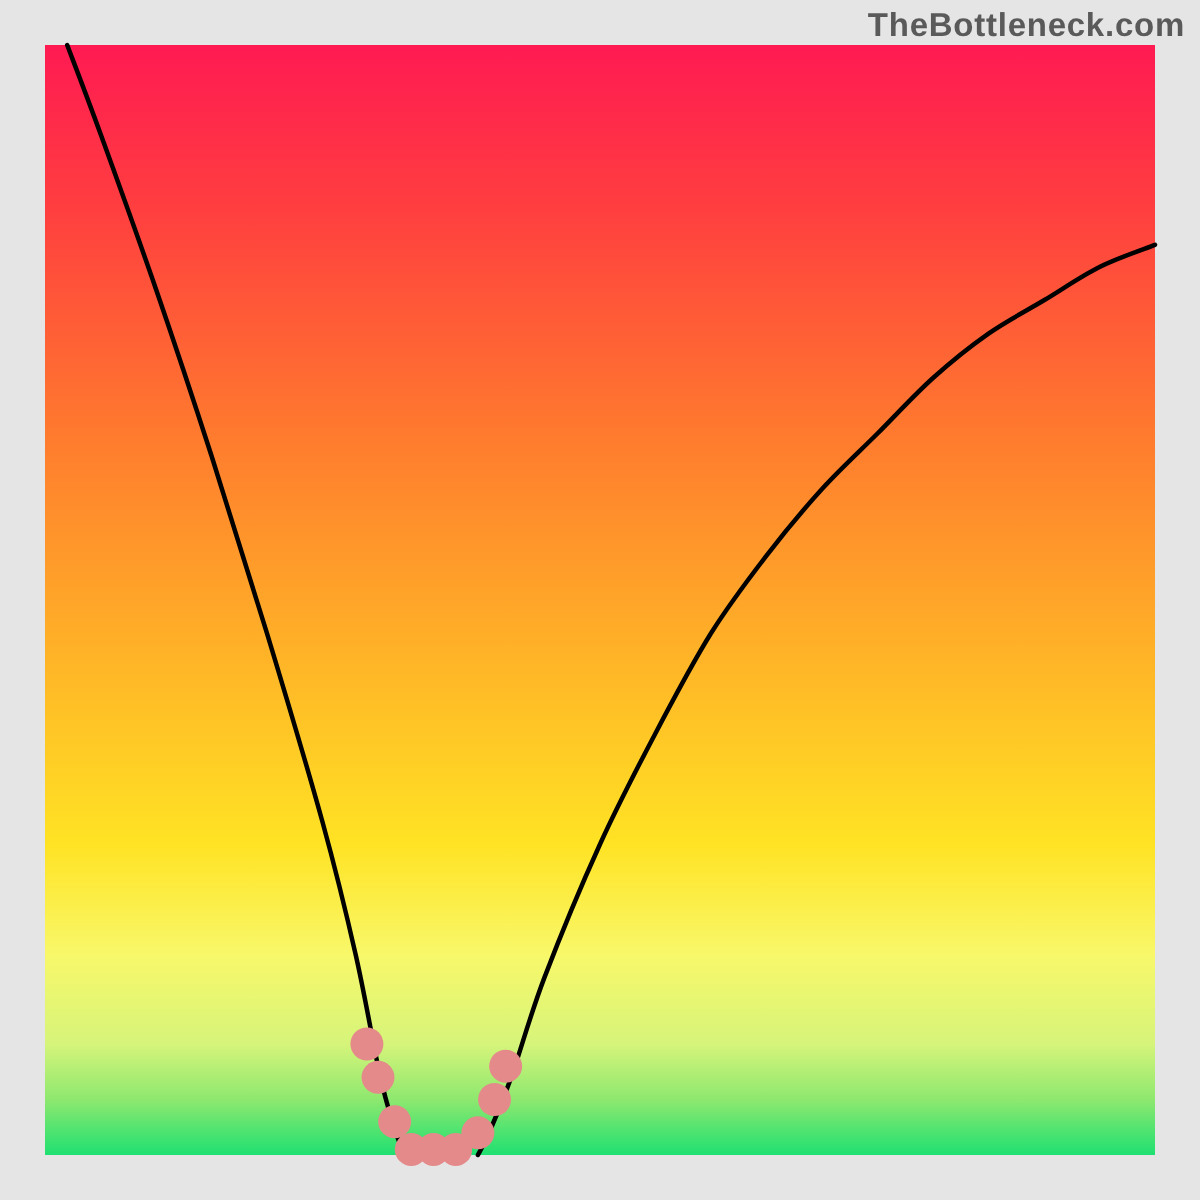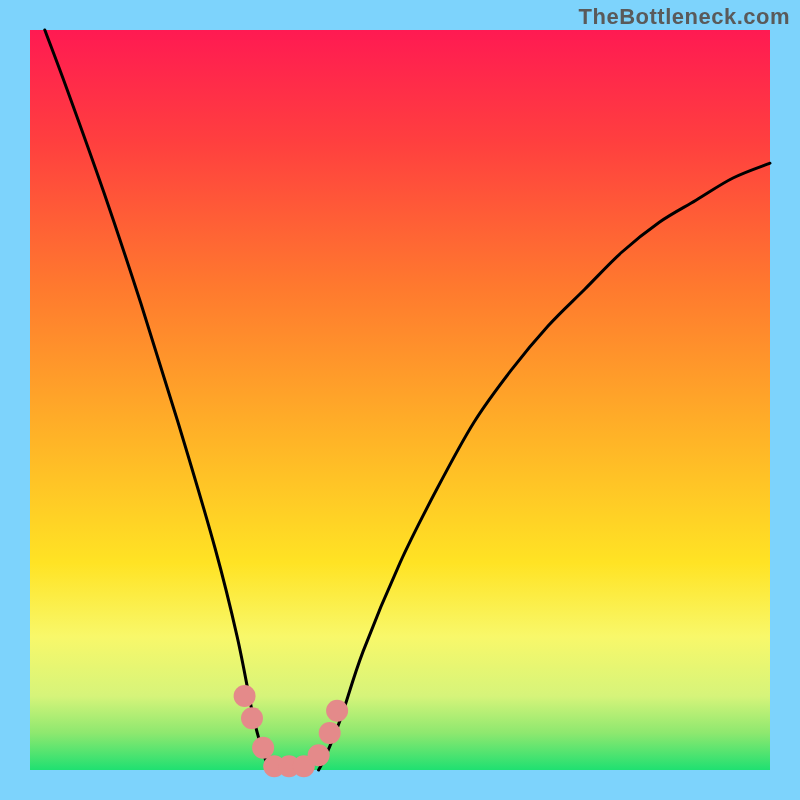--- a/index.html
+++ b/index.html
@@ -8,21 +8,21 @@
     width: 800px;
     height: 800px;
     background: #000;
     font-family: Arial, Helvetica, sans-serif;
     overflow: hidden;
   }
   .frame {
     position: relative;
     width: 800px;
     height: 800px;
-    background: #7dd3fc;
+    background: #e5e5e5;
   }
   .watermark {
     position: absolute;
     top: 4px;
     right: 10px;
     color: #5a5a5a;
     font-size: 22px;
     font-weight: 600;
     letter-spacing: 0.5px;
     z-index: 5;

